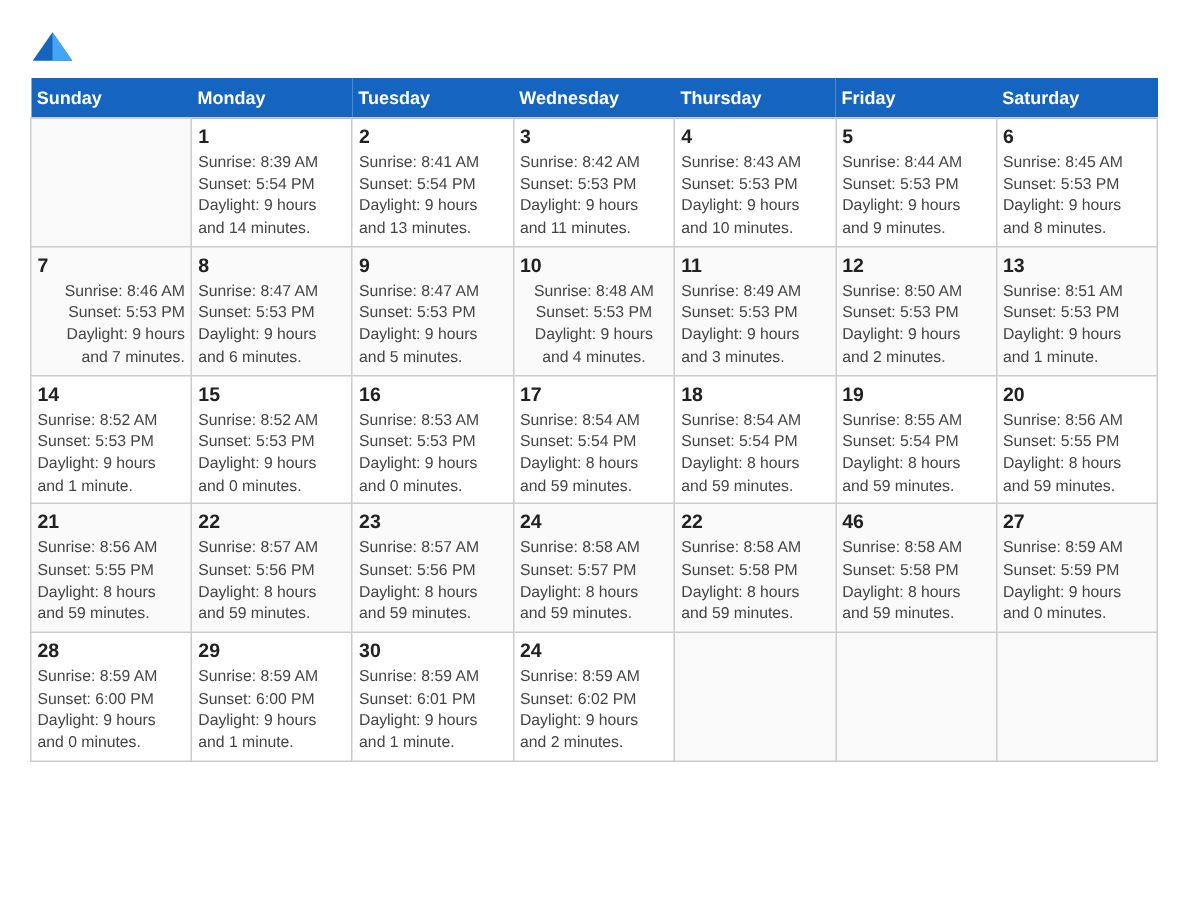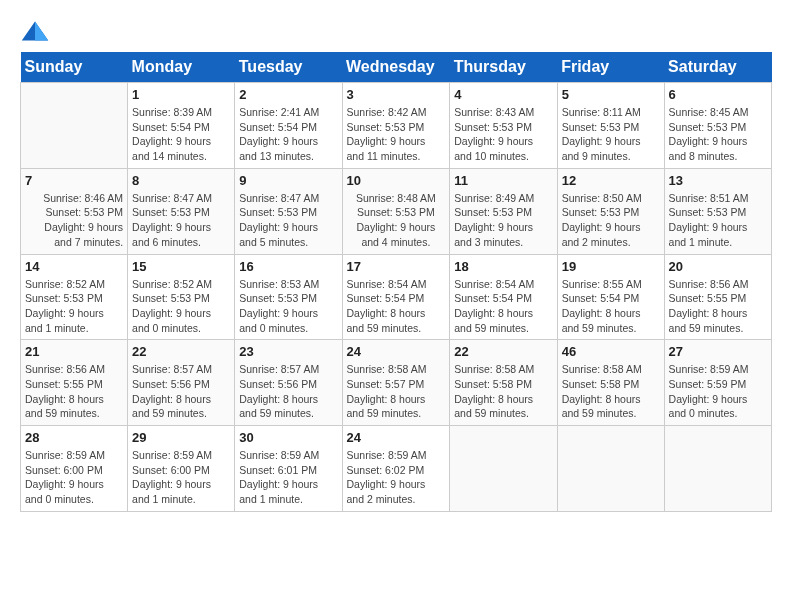--- a/index.html
+++ b/index.html
@@ -50,21 +50,21 @@
     table {
       width: 100%;
       border-collapse: collapse;
       font-size: 11px;
     }
     thead tr th {
       background-color: #1565c0;
       color: #fff;
       padding: 6px 4px;
       text-align: left;
-      font-size: 16px;
+      font-size: 12px;
       font-weight: bold;
     }
     tbody tr td {
       border: 1px solid #ccc;
       vertical-align: top;
       padding: 4px;
       width: 108px;
       min-height: 80px;
     }
     .day-number {
@@ -122,42 +122,42 @@
         <td class="empty-cell"></td>
         <td>
           <span class="day-number">1</span>
           <div class="day-info" style="white-space: pre-line;">Sunrise: 8:39 AM
 Sunset: 5:54 PM
 Daylight: 9 hours
 and 14 minutes.</div>
         </td>
         <td>
           <span class="day-number">2</span>
-          <div class="day-info" style="white-space: pre-line;">Sunrise: 2:41 AM
+          <div class="day-info" style="white-space: pre-line;">Sunrise: 8:41 AM
 Sunset: 5:54 PM
 Daylight: 9 hours
 and 13 minutes.</div>
         </td>
         <td>
           <span class="day-number">3</span>
           <div class="day-info" style="white-space: pre-line;">Sunrise: 8:42 AM
 Sunset: 5:53 PM
 Daylight: 9 hours
 and 11 minutes.</div>
         </td>
         <td>
           <span class="day-number">4</span>
           <div class="day-info" style="white-space: pre-line;">Sunrise: 8:43 AM
 Sunset: 5:53 PM
 Daylight: 9 hours
 and 10 minutes.</div>
         </td>
         <td>
           <span class="day-number">5</span>
-          <div class="day-info" style="white-space: pre-line;">Sunrise: 8:11 AM
+          <div class="day-info" style="white-space: pre-line;">Sunrise: 8:44 AM
 Sunset: 5:53 PM
 Daylight: 9 hours
 and 9 minutes.</div>
         </td>
         <td>
           <span class="day-number">6</span>
           <div class="day-info" style="white-space: pre-line;">Sunrise: 8:45 AM
 Sunset: 5:53 PM
 Daylight: 9 hours
 and 8 minutes.</div>

